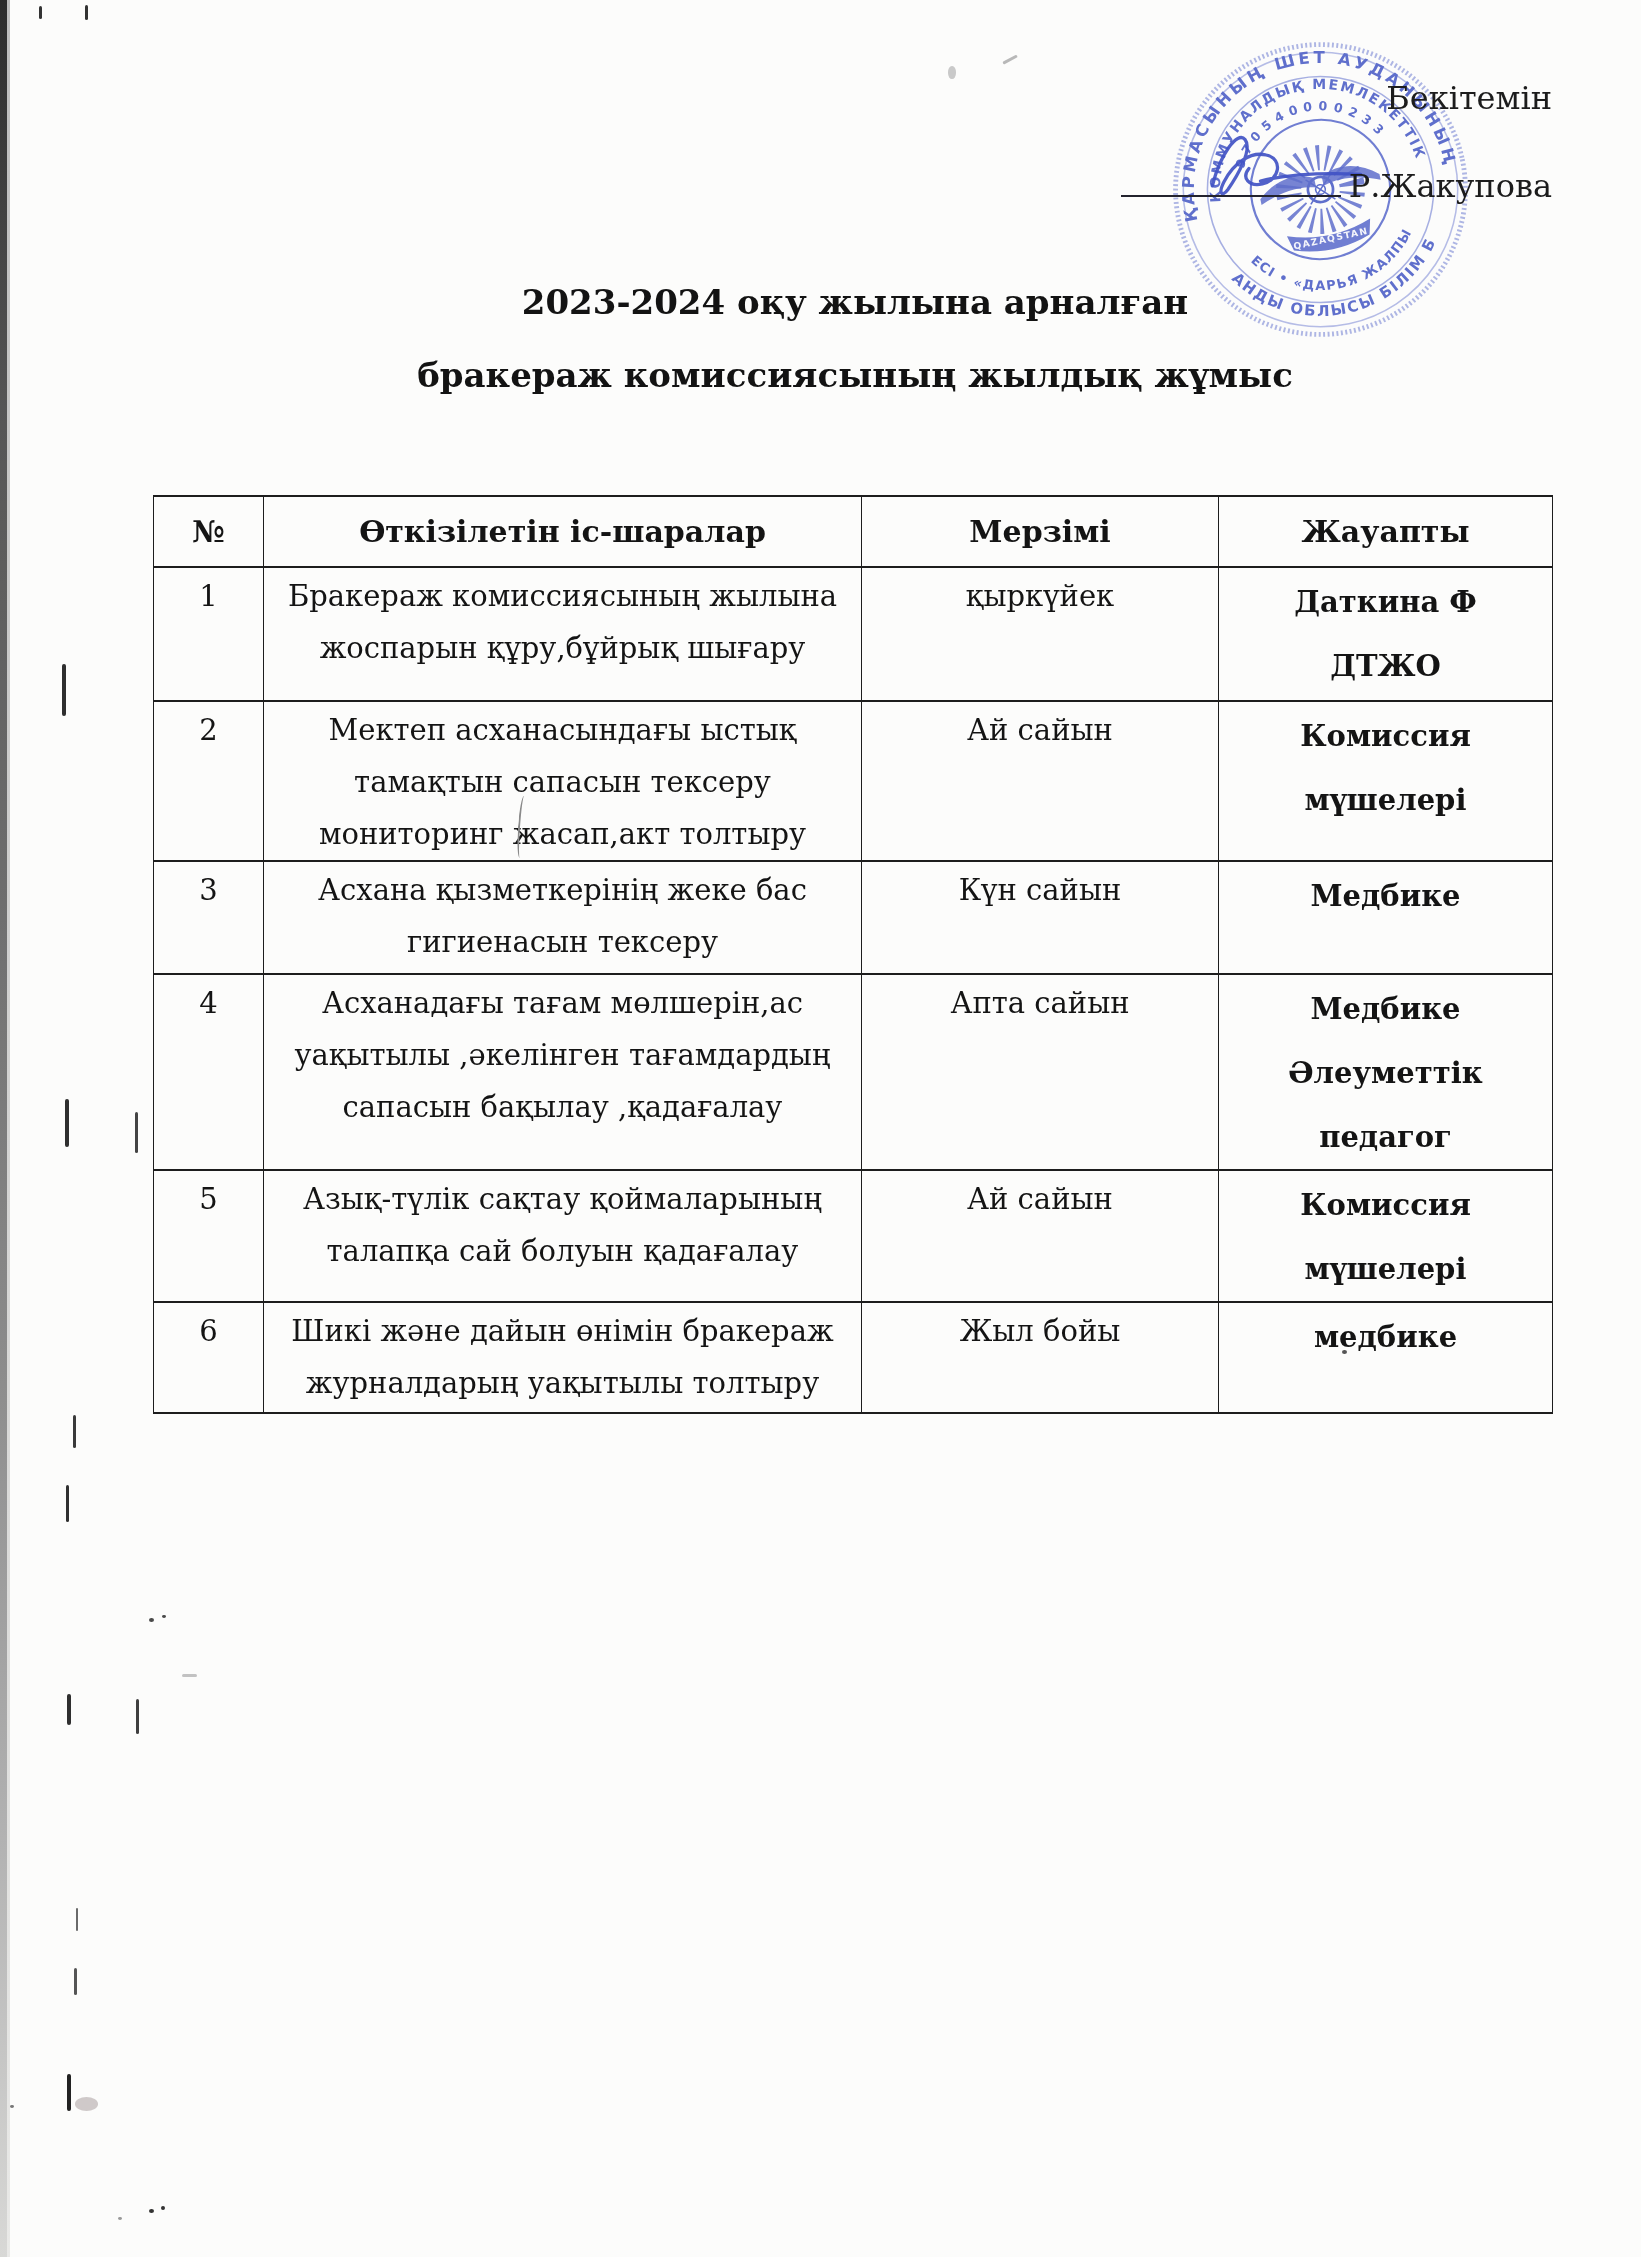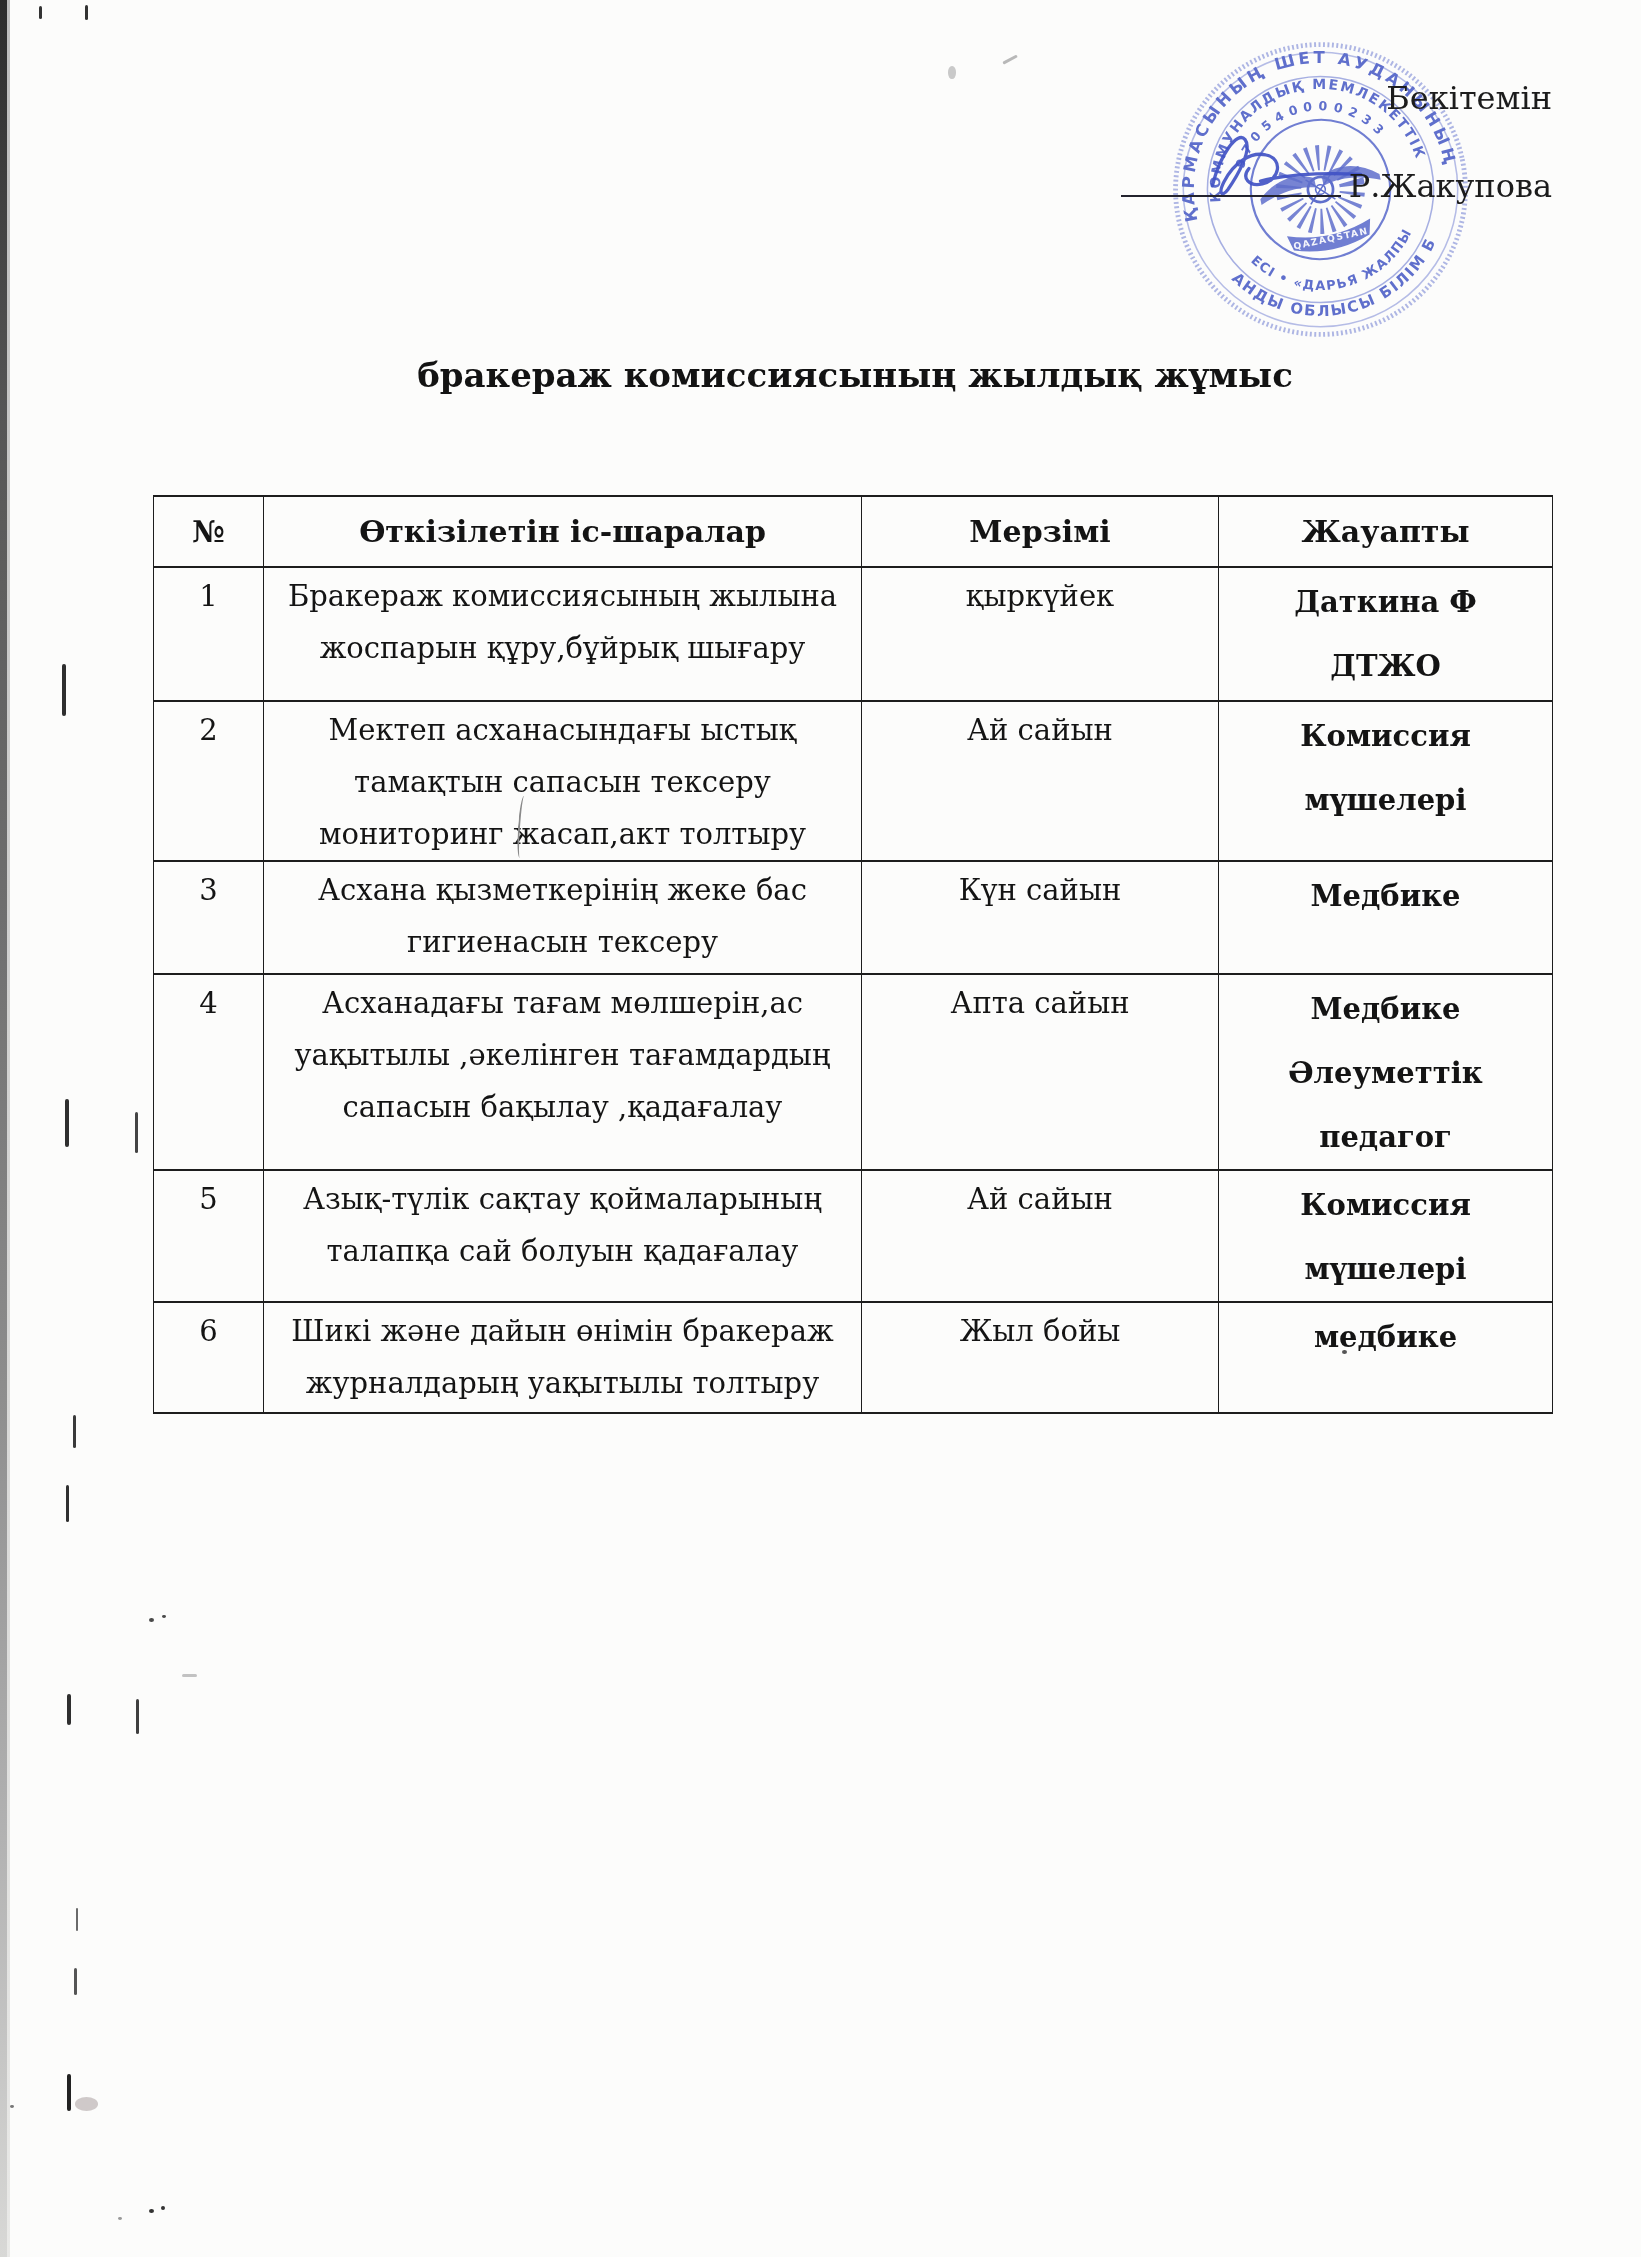--- a/index.html
+++ b/index.html
@@ -110,20 +110,21 @@
   <svg class="signature" viewBox="0 0 190 96">
     <path d="M 18 66 C 26 34 44 8 52 18 C 60 28 44 56 34 70 C 28 78 24 74 30 62 C 40 42 58 30 74 34 C 92 38 88 60 70 64 C 56 67 48 58 56 48 M 68 61 C 96 54 128 52 172 54" fill="none" stroke="#4152c4" stroke-width="3.4" stroke-linecap="round" opacity="0.92"></path>
   </svg>
 
   <div class="approval-line appr1">Бекітемін</div>
   <div class="approval-line appr3">
     <span class="sig-line"></span>
     <span>Р.Жакупова</span>
   </div>
 
+  <div class="title-line title1">2023-2024 оқу жылына арналған</div>
   <div class="title-line title2">бракераж комиссиясының жылдық жұмыс</div>
 
   <table class="doc">
     <colgroup>
       <col style="width:110px">
         <col style="width:598px">
         <col style="width:357px">
         <col style="width:334px">
     </colgroup>
     <thead>

